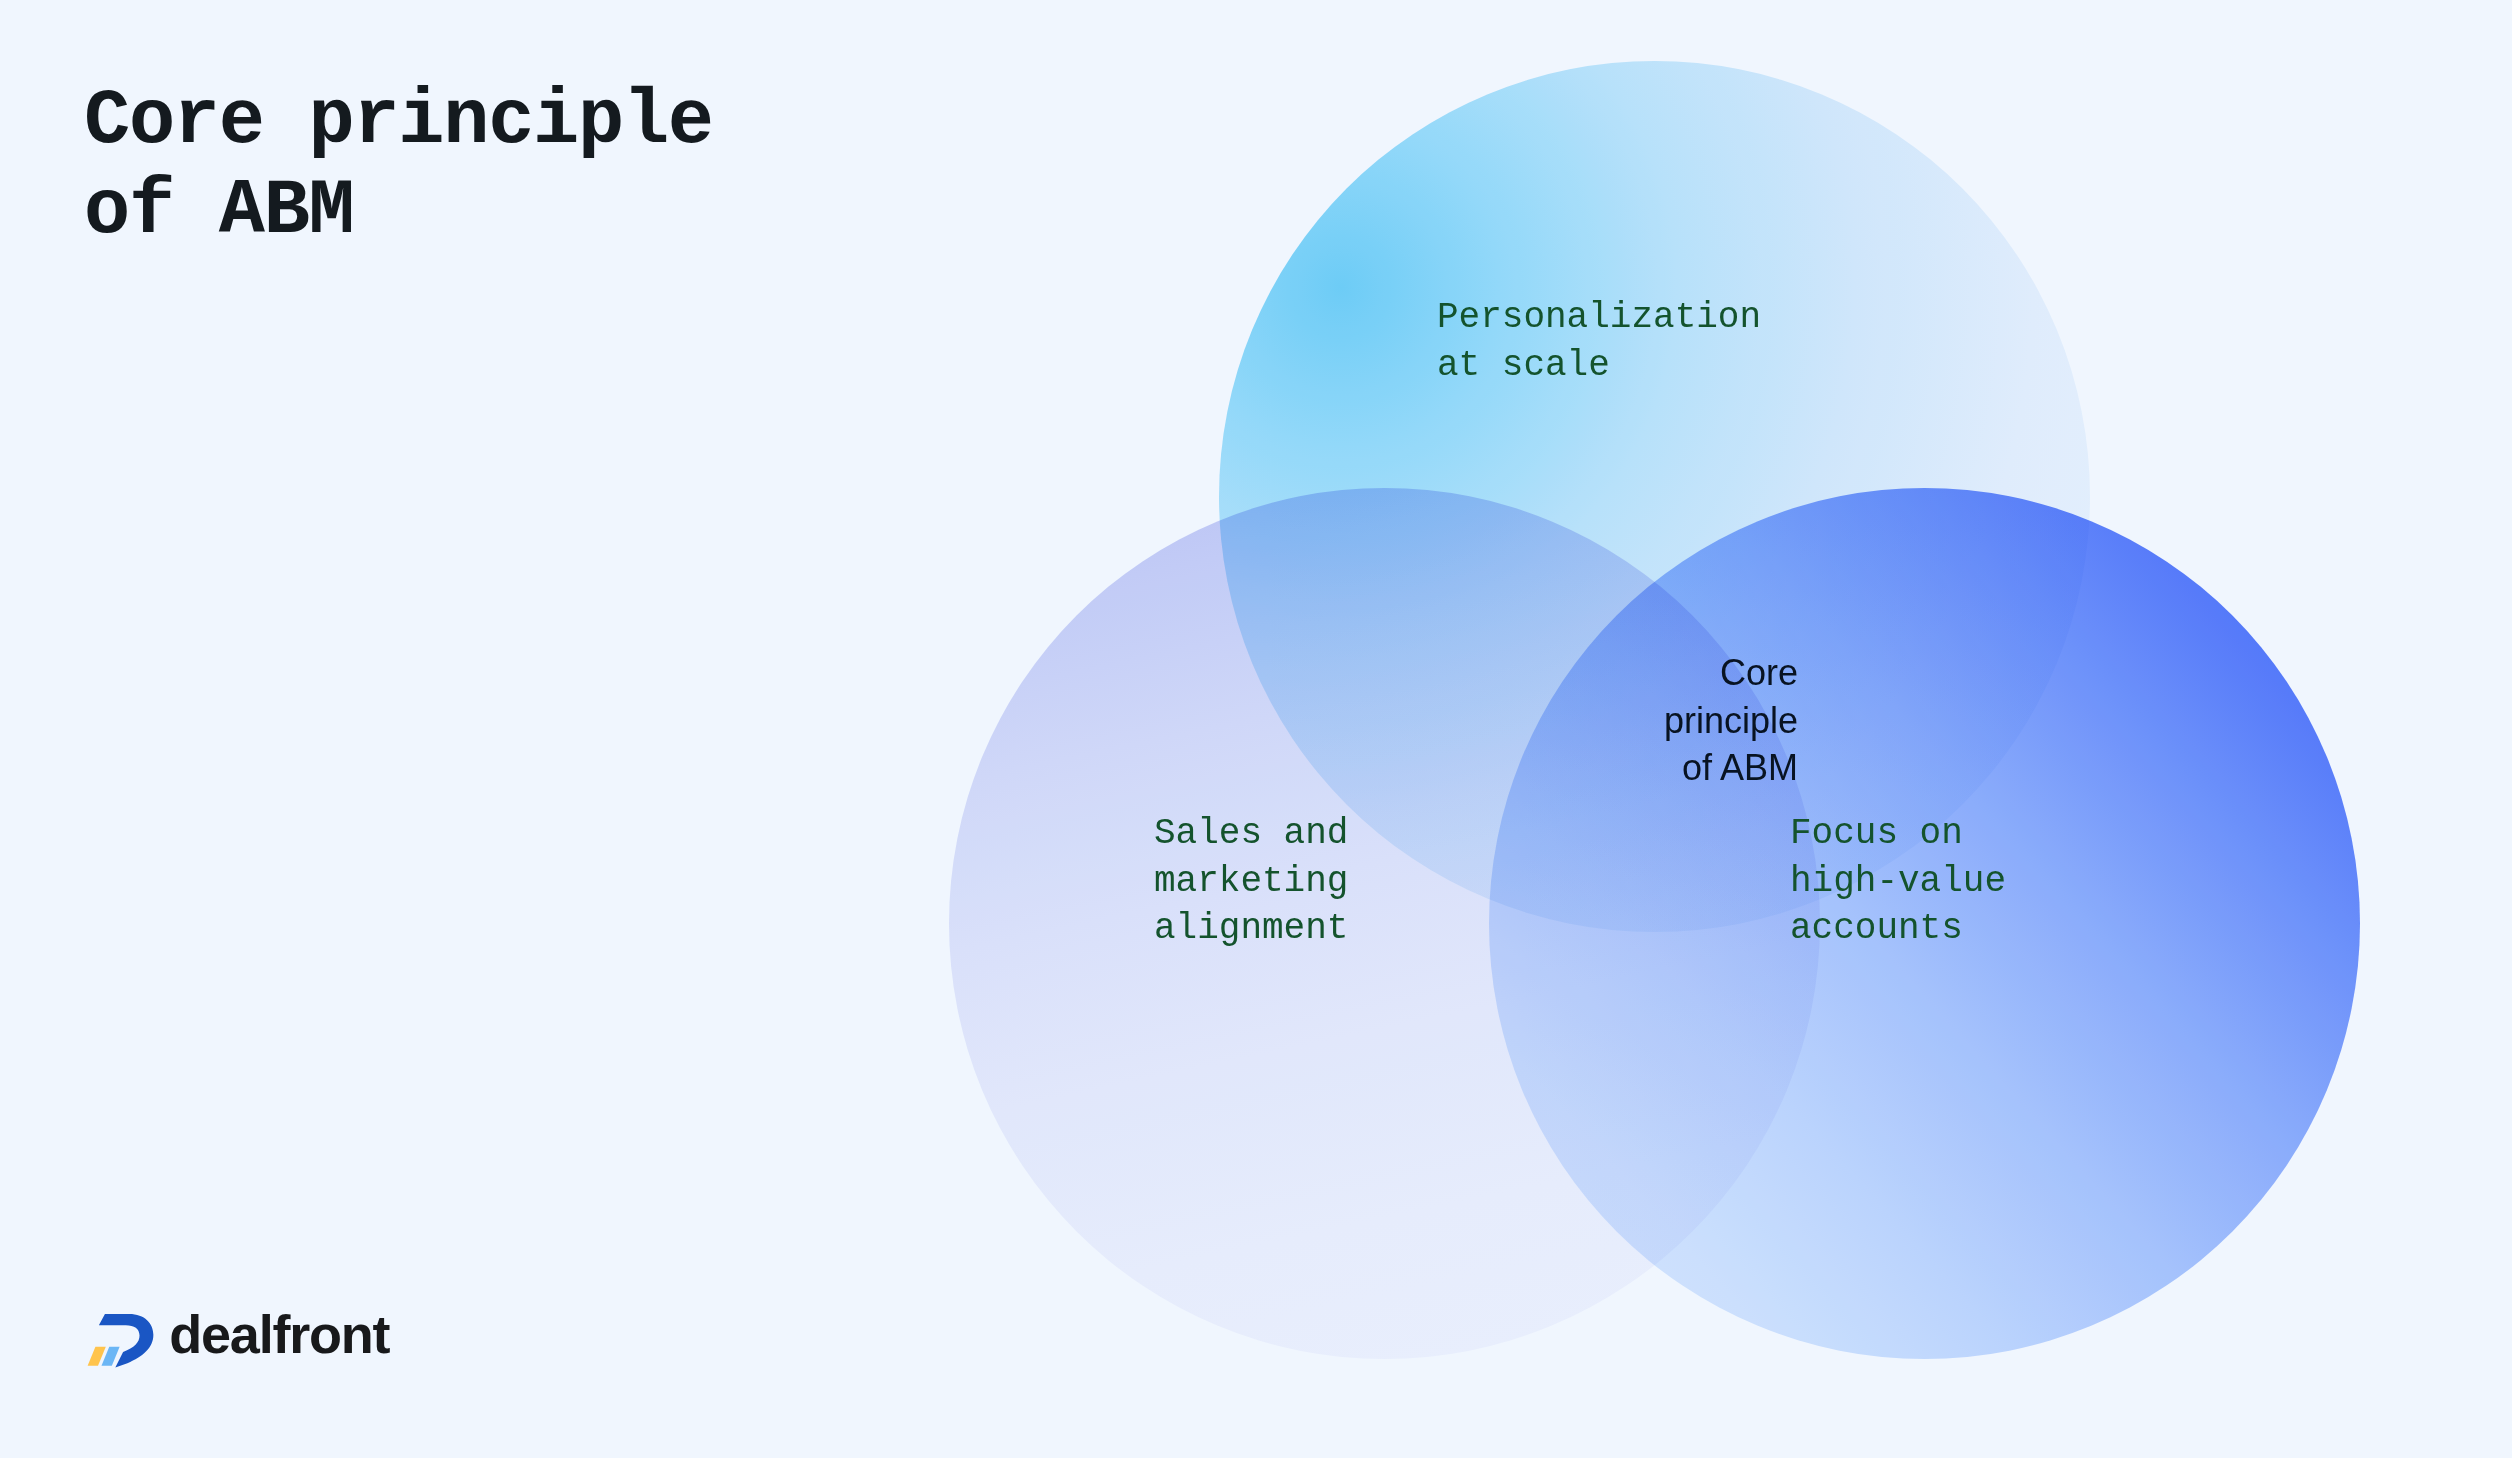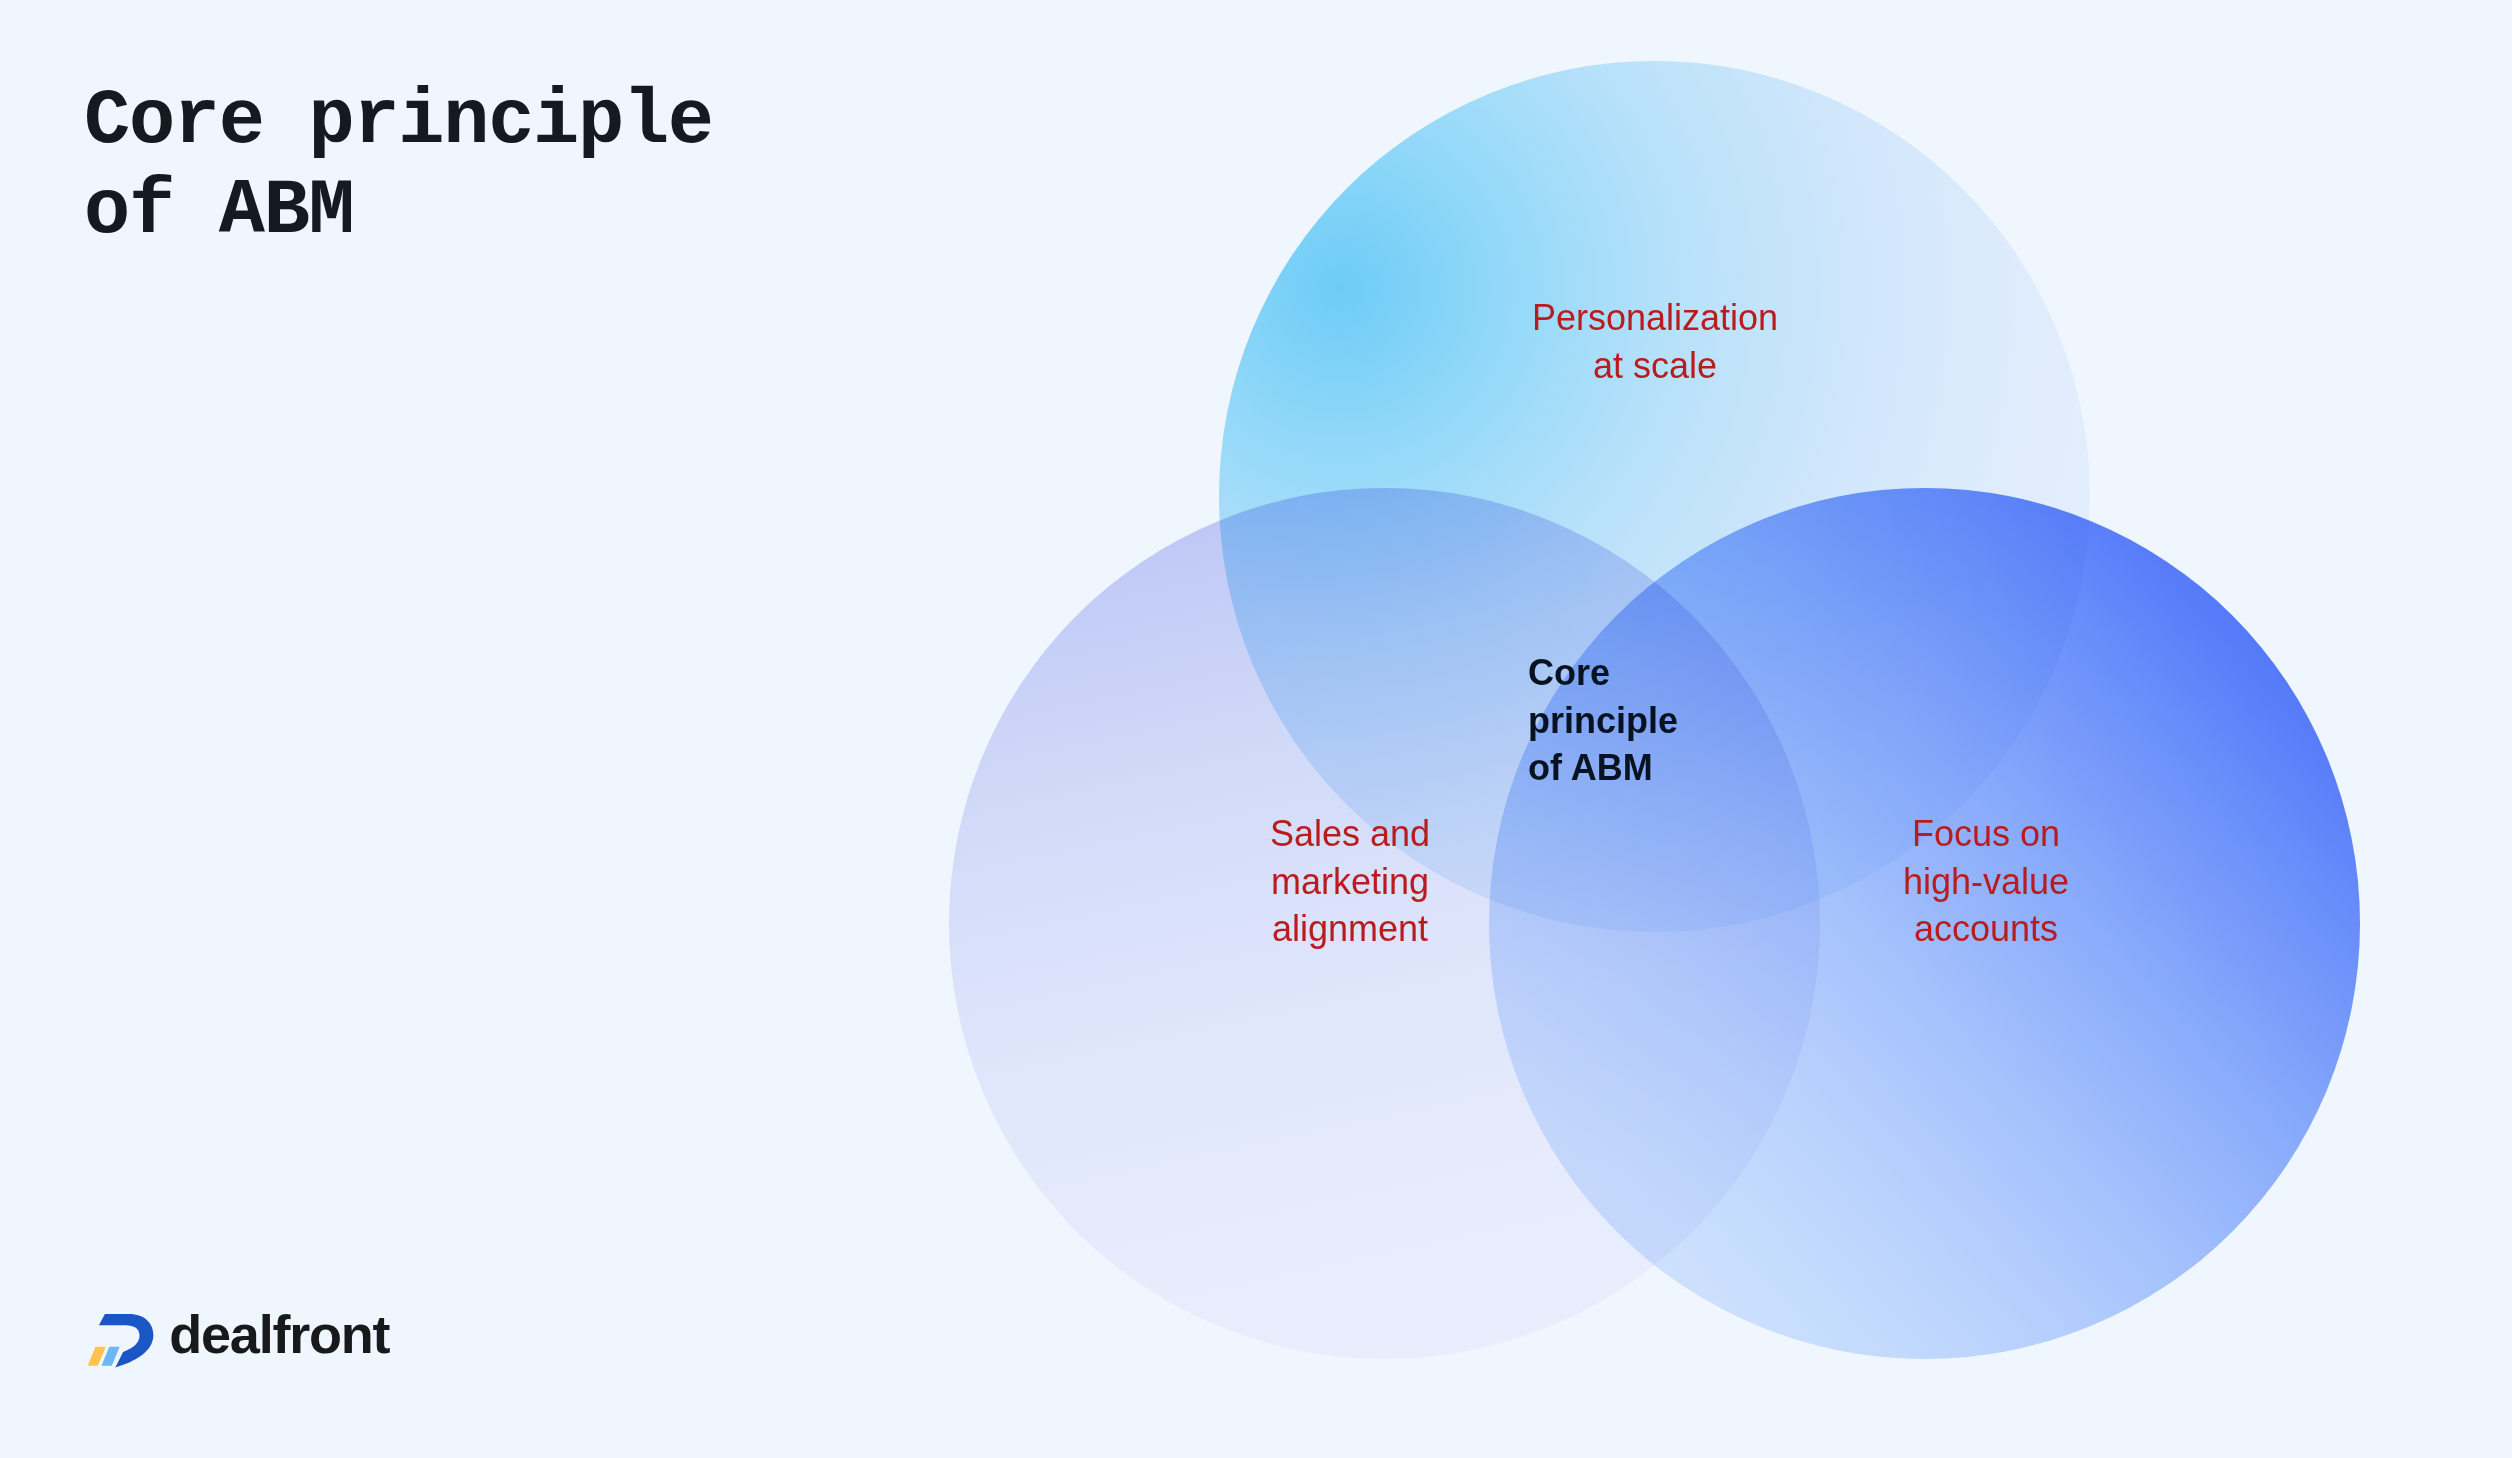--- a/index.html
+++ b/index.html
@@ -89,26 +89,27 @@
                   #93B2FC 40%,
                   #AFC9FD 54%,
                   #C6DBFE 68%,
                   #D8E8FE 82%,
                   #E4EFFE 100%);
   }
 
   
   .label {
     position: absolute;
-    text-align: center;
-    color: #b91c1c;
+    text-align: left;
+    color: #14532d;
     font-size: 36px;
     line-height: 1.32;
     z-index: 10;
     white-space: pre-line;
+    font-family: Liberation Mono, monospace;
   }
   .label-top {
     left: 488px;
     top: 233px;
     width: 436px;
   }
   .label-left {
     left: 205px;
     top: 749px;
     width: 392px;
@@ -116,25 +117,25 @@
   .label-right {
     left: 841px;
     top: 749px;
     width: 392px;
   }
   .label-center {
     position: absolute;
     left: 579px;
     top: 588px;
     width: 270px;
-    text-align: left;
+    text-align: right;
     color: #081322;
     font-size: 36px;
     line-height: 1.32;
-    font-weight: bold;
+    font-weight: normal;
     z-index: 11;
     white-space: pre-line;
   }
 
   
   .logo {
     position: absolute;
     left: 84px;
     top: 1307px;
     display: flex;

